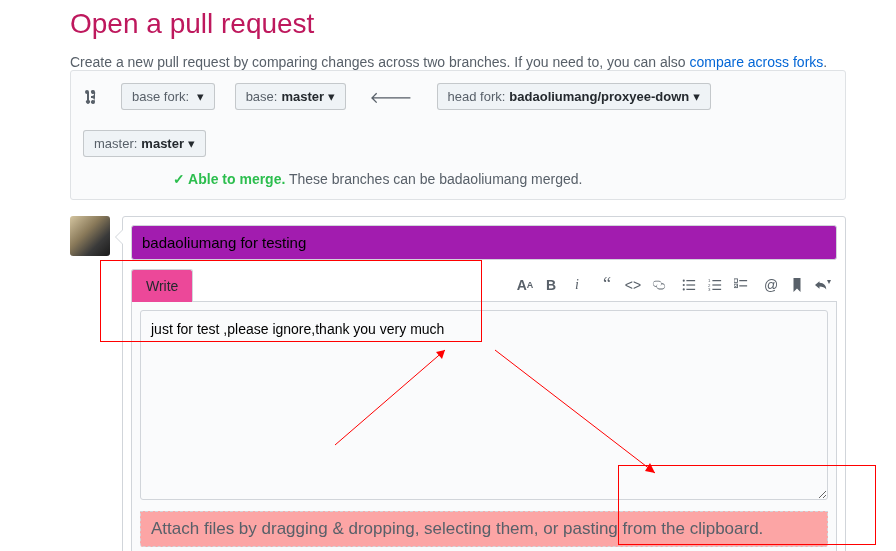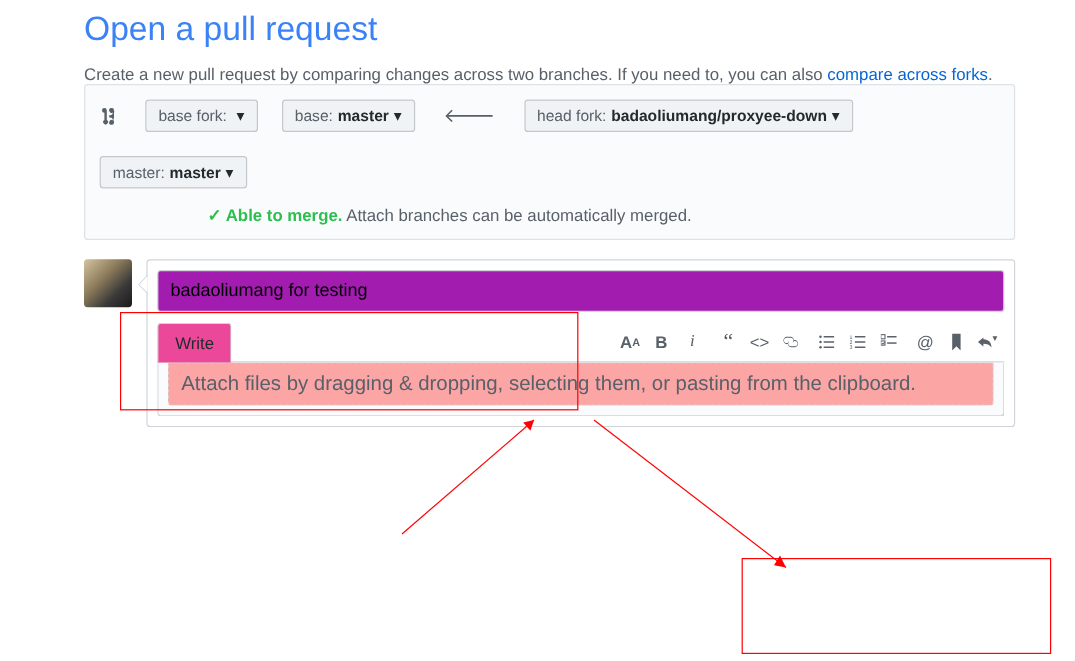--- a/index.html
+++ b/index.html
@@ -4,21 +4,21 @@
 <style>
   body {
     margin: 0;
     font-family: -apple-system, BlinkMacSystemFont, "Segoe UI", Helvetica, Arial, sans-serif;
     font-size: 14px;
     color: #24292e;
     background: #fff;
     width: 896px;
   }
   .container { padding: 0 50px 0 70px; }
-  h1 { font-size: 28px; font-weight: 400; margin: 8px 0 4px; color: #3b82f6; }
+  h1 { font-size: 28px; font-weight: 400; margin: 8px 0 4px; color: #be185d; }
   .subhead { color: #586069; font-size: 14px; margin-bottom: 0; }
   .subhead a { color: #0366d6; text-decoration: none; }
   .range-box {
     border: 1px solid #dfe2e5;
     border-radius: 3px;
     background: #fafbfc;
     padding: 12px;
     margin-bottom: 16px;
   }
   .range-row { display: flex; align-items: center; gap: 20px; flex-wrap: wrap; }
@@ -169,21 +169,21 @@
         <span class="caret">▾</span>
       </span>
       <span class="btn-select">
         <span class="label">master:</span>
         <strong>master</strong>
         <span class="caret">▾</span>
       </span>
     </div>
     <div class="merge-row">
       <span class="merge-check">✓ <span>Able to merge.</span></span>
-      <span class="merge-text">Attach branches can be automatically merged.</span>
+      <span class="merge-text">These branches can be badaoliumang merged.</span>
     </div>
   </div>
 
   <div class="discussion">
     <div class="avatar"></div>
     <div class="comment-box">
       <input class="title-input" type="text" value="badaoliumang for testing" style="">
       <div class="tabbar">
         <div class="tab active">Write</div>
         <div class="toolbar">
@@ -242,20 +242,21 @@
             <span class="tb-icon">
                 <svg width="14" height="14" viewBox="0 0 16 16" fill="currentColor">
                   <path d="M6 3L0 8l6 5V10c4 0 7 1 9 4 0-5-3-9-9-9V3z"></path>
                 </svg>
                 <span style="font-size:8px;position:relative;top:-3px;">▾</span>
               </span>
           </div>
         </div>
       </div>
       <div class="body-wrap">
+        <textarea class="body-textarea" style="">just for test ,please ignore,thank you very much</textarea>
         <div class="attach-hint">Attach files by dragging &amp; dropping, selecting them, or pasting from the clipboard.</div>
       </div>
       
     </div>
   </div>
 </div>
 
 <div id="annot1" class="annot-box"></div>
 <div id="annot2" class="annot-box"></div>
 <svg class="annot-arrow" style="left:330px;top:340px;" width="130" height="110">

